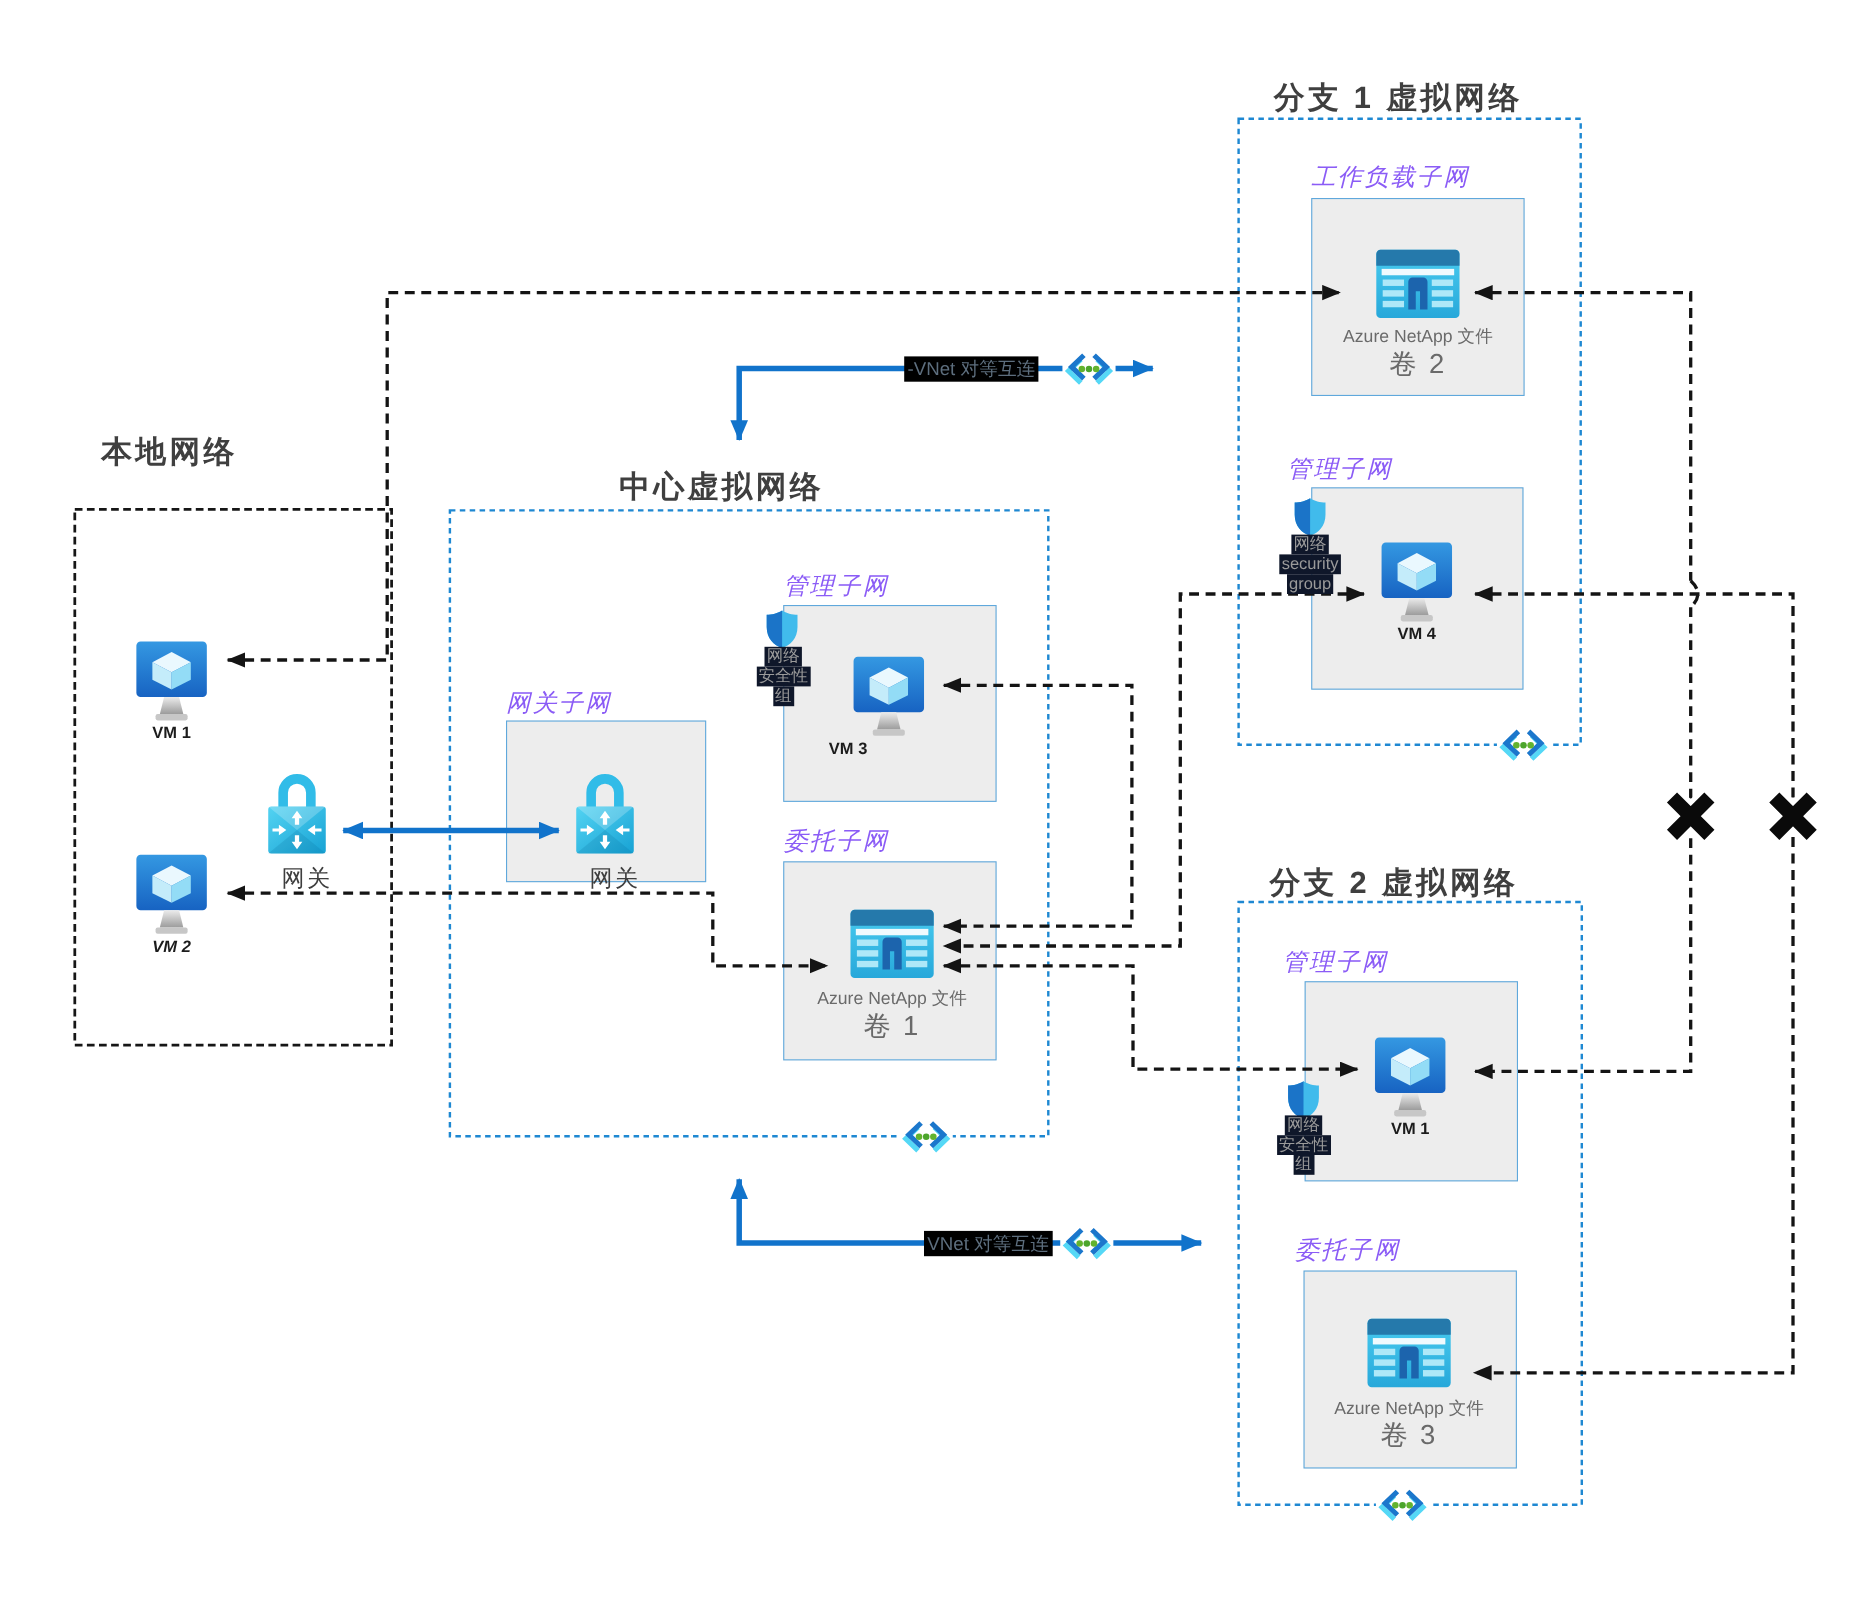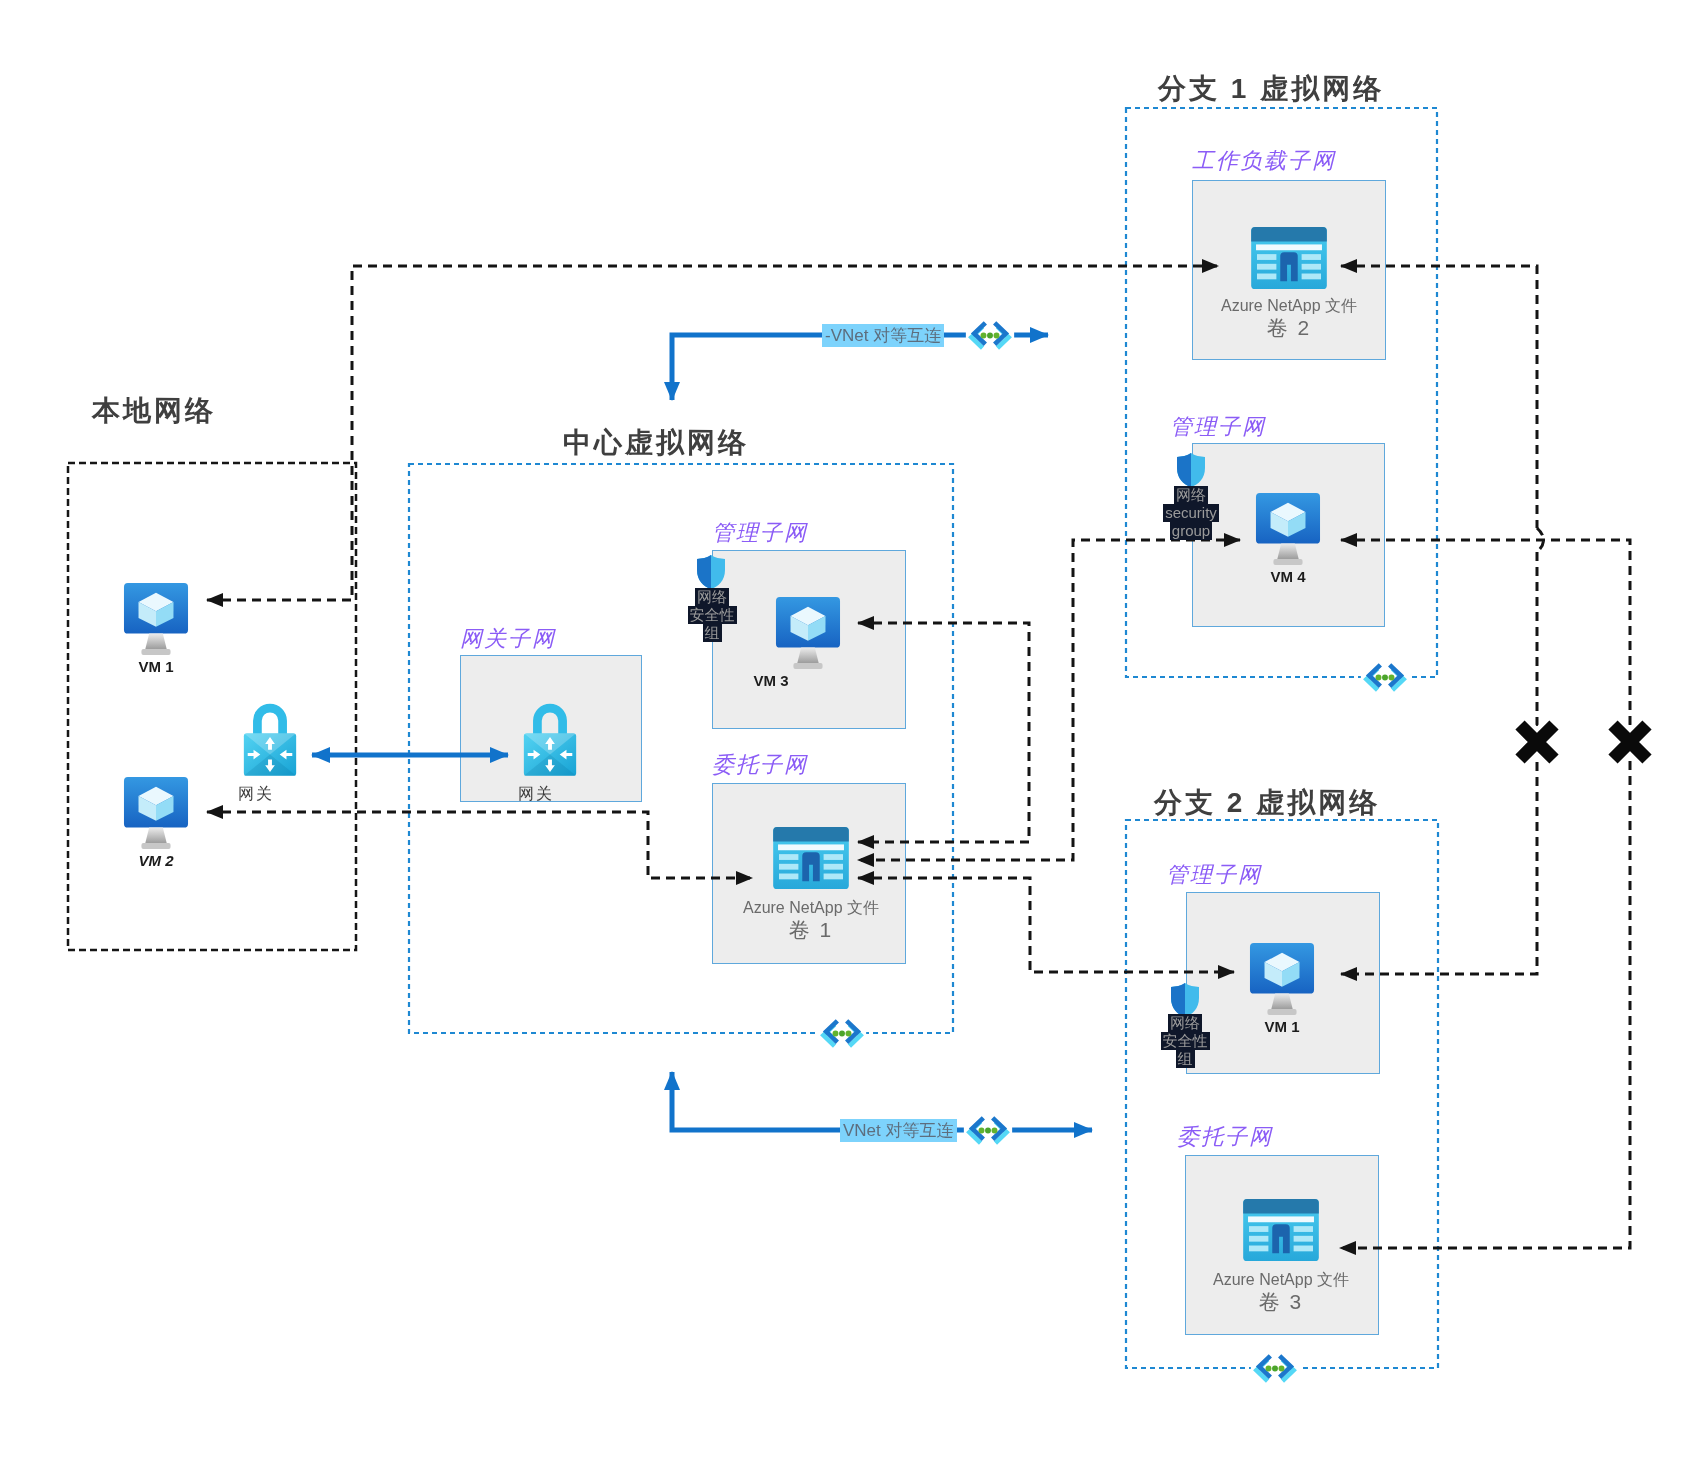--- a/index.html
+++ b/index.html
@@ -2,26 +2,26 @@
 <html><head>
 <meta charset="utf-8">
 <style>
   html,body{margin:0;padding:0;background:#fff;}
   body{font-family:"Liberation Sans","DejaVu Sans",sans-serif;}
   #stage{position:relative;width:1705px;height:1464px;background:#fff;overflow:hidden;}
   .subnet-box{position:absolute;background:#ededed;border:1.5px solid #5fa8dc;z-index:1;}
   .net-title{position:absolute;font-size:28px;font-weight:600;color:#3f3f3f;letter-spacing:3px;z-index:3;white-space:nowrap;}
   .subnet-label{position:absolute;font-size:22px;color:#8b5cf6;letter-spacing:2px;z-index:3;white-space:nowrap;font-style:italic;}
   .vm-label{position:absolute;font-size:15px;font-weight:700;color:#1c1c1c;text-align:center;z-index:3;}
-  .gw-label{position:absolute;font-size:16px;color:#3e3e3e;text-align:left;z-index:3;letter-spacing:2px;}
+  .gw-label{position:absolute;font-size:21px;color:#3e3e3e;text-align:right;z-index:3;letter-spacing:2px;}
   .anf-label{position:absolute;font-size:16px;color:#6a6a6a;text-align:center;z-index:3;white-space:nowrap;}
-  .vol-label{position:absolute;font-size:21px;color:#6a6a6a;text-align:center;z-index:3;letter-spacing:2px;}
+  .vol-label{position:absolute;font-size:25px;color:#6a6a6a;text-align:center;z-index:3;letter-spacing:2px;}
   .nsg-text{position:absolute;font-size:15px;line-height:18px;color:#9a9a9a;text-align:center;z-index:3;}
   .nsg-text span{background:#0f172a;padding:0 2px;display:inline-block;}
-  .peer-label{position:absolute;font-size:17px;color:#5d6e7e;background:#7dd3fc;padding:0 3px;z-index:4;white-space:nowrap;}
+  .peer-label{position:absolute;font-size:17px;color:#5d6e7e;background:#000000;padding:0 3px;z-index:4;white-space:nowrap;}
   svg.icon{position:absolute;z-index:3;}
   #connectors{position:absolute;left:0;top:0;z-index:2;}
 </style>
 </head>
 <body>
 
 <svg width="0" height="0" style="position:absolute" aria-hidden="true">
   <defs>
     <linearGradient id="gvm" x1="0" y1="0" x2="0" y2="1">
       <stop offset="0" stop-color="#3498e2"></stop>

